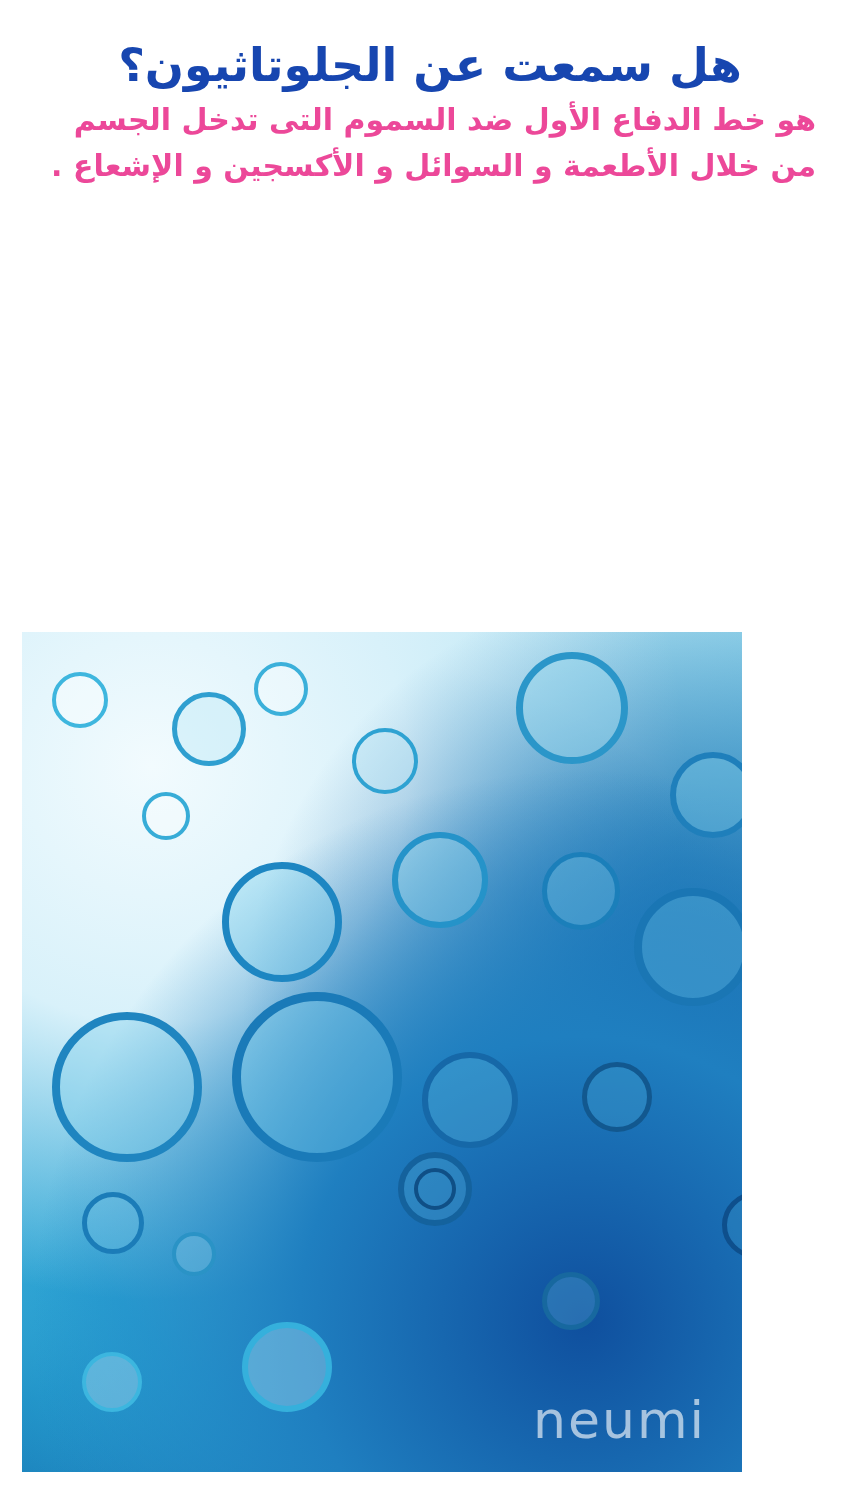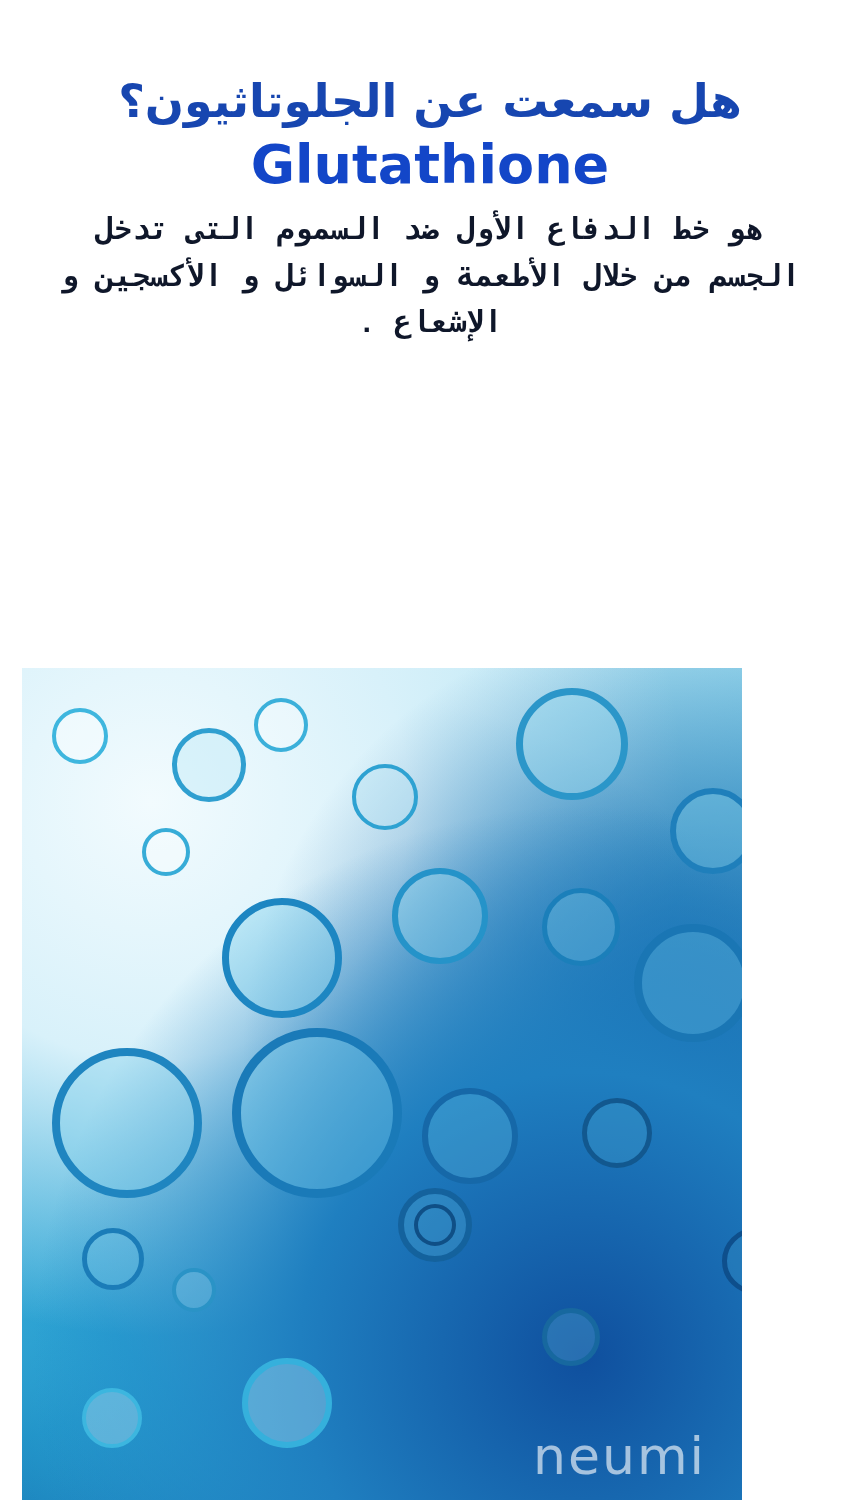--- a/index.html
+++ b/index.html
@@ -19,21 +19,20 @@
     height: 1500px;
     background: #ffffff;
     box-sizing: border-box;
   }
 
   
   .text-block {
     padding: 36px 22px 0 38px;
     text-align: center;
     direction: rtl;
-    margin-top: 36px;
   }
   .headline-ar {
     color: #1746b0;
     font-size: 46px;
     font-weight: bold;
     line-height: 1.28;
     letter-spacing: 0px;
     margin: 0 0 2px 0;
     direction: rtl;
     unicode-bidi: isolate;
@@ -41,29 +40,28 @@
   .headline-en {
     color: #1346c8;
     font-size: 54px;
     font-weight: bold;
     line-height: 1.1;
     margin: 4px 0 14px 0;
     direction: ltr;
     font-family: "DejaVu Sans", "Liberation Sans", sans-serif;
   }
   .body-par {
-    color: #0f172a;
+    color: #ec4899;
     font-size: 30px;
     font-weight: bold;
     line-height: 1.55;
     margin: 0 6px;
     direction: rtl;
-    text-align: center;
+    text-align: right;
     unicode-bidi: isolate;
-    font-family: Liberation Mono, monospace;
   }
   .body-par.second {
     margin-top: 48px;
   }
 
   
   .image-wrap {
     position: absolute;
     left: 22px;
     top: 632px;
@@ -98,21 +96,20 @@
     font-weight: 500;
   }
 </style>
 </head>
 <body>
 
 <div class="poster">
 
   <div class="text-block">
     <h1 class="headline-ar">هل سمعت عن الجلوتاثيون؟</h1>
-    <h2 class="headline-en">Glutathione</h2>
     <p class="body-par">هو خط الدفاع الأول ضد السموم التى تدخل الجسم من خلال الأطعمة و السوائل و الأكسجين و الإشعاع .</p>
   </div>
 
   <div class="image-wrap">
     <div class="bubbles"></div>
 
     <div class="bub" style="left:30px;top:40px;width:56px;height:56px;border:4px solid #3eb6de;background:rgba(255,255,255,0.35);"></div>
     <div class="bub" style="left:150px;top:60px;width:74px;height:74px;border:5px solid #2f9fd0;background:rgba(190,232,246,0.45);"></div>
     <div class="bub" style="left:232px;top:30px;width:54px;height:54px;border:4px solid #3bb0da;background:rgba(255,255,255,0.3);"></div>
     <div class="bub" style="left:330px;top:96px;width:66px;height:66px;border:4px solid #2ea2d2;background:rgba(180,226,243,0.4);"></div>

